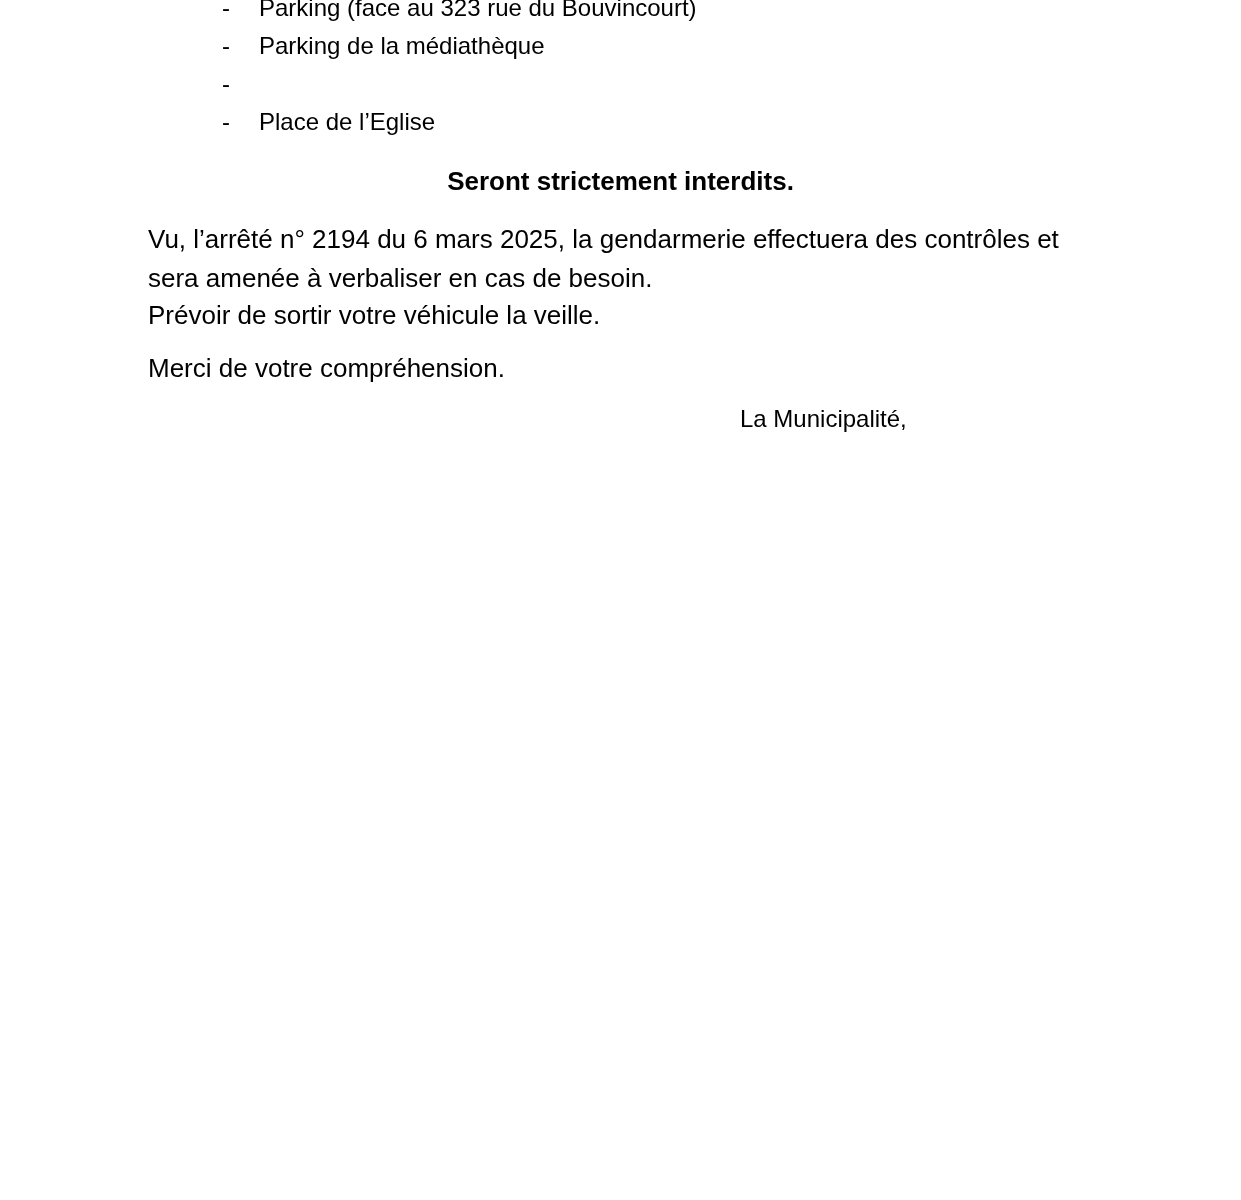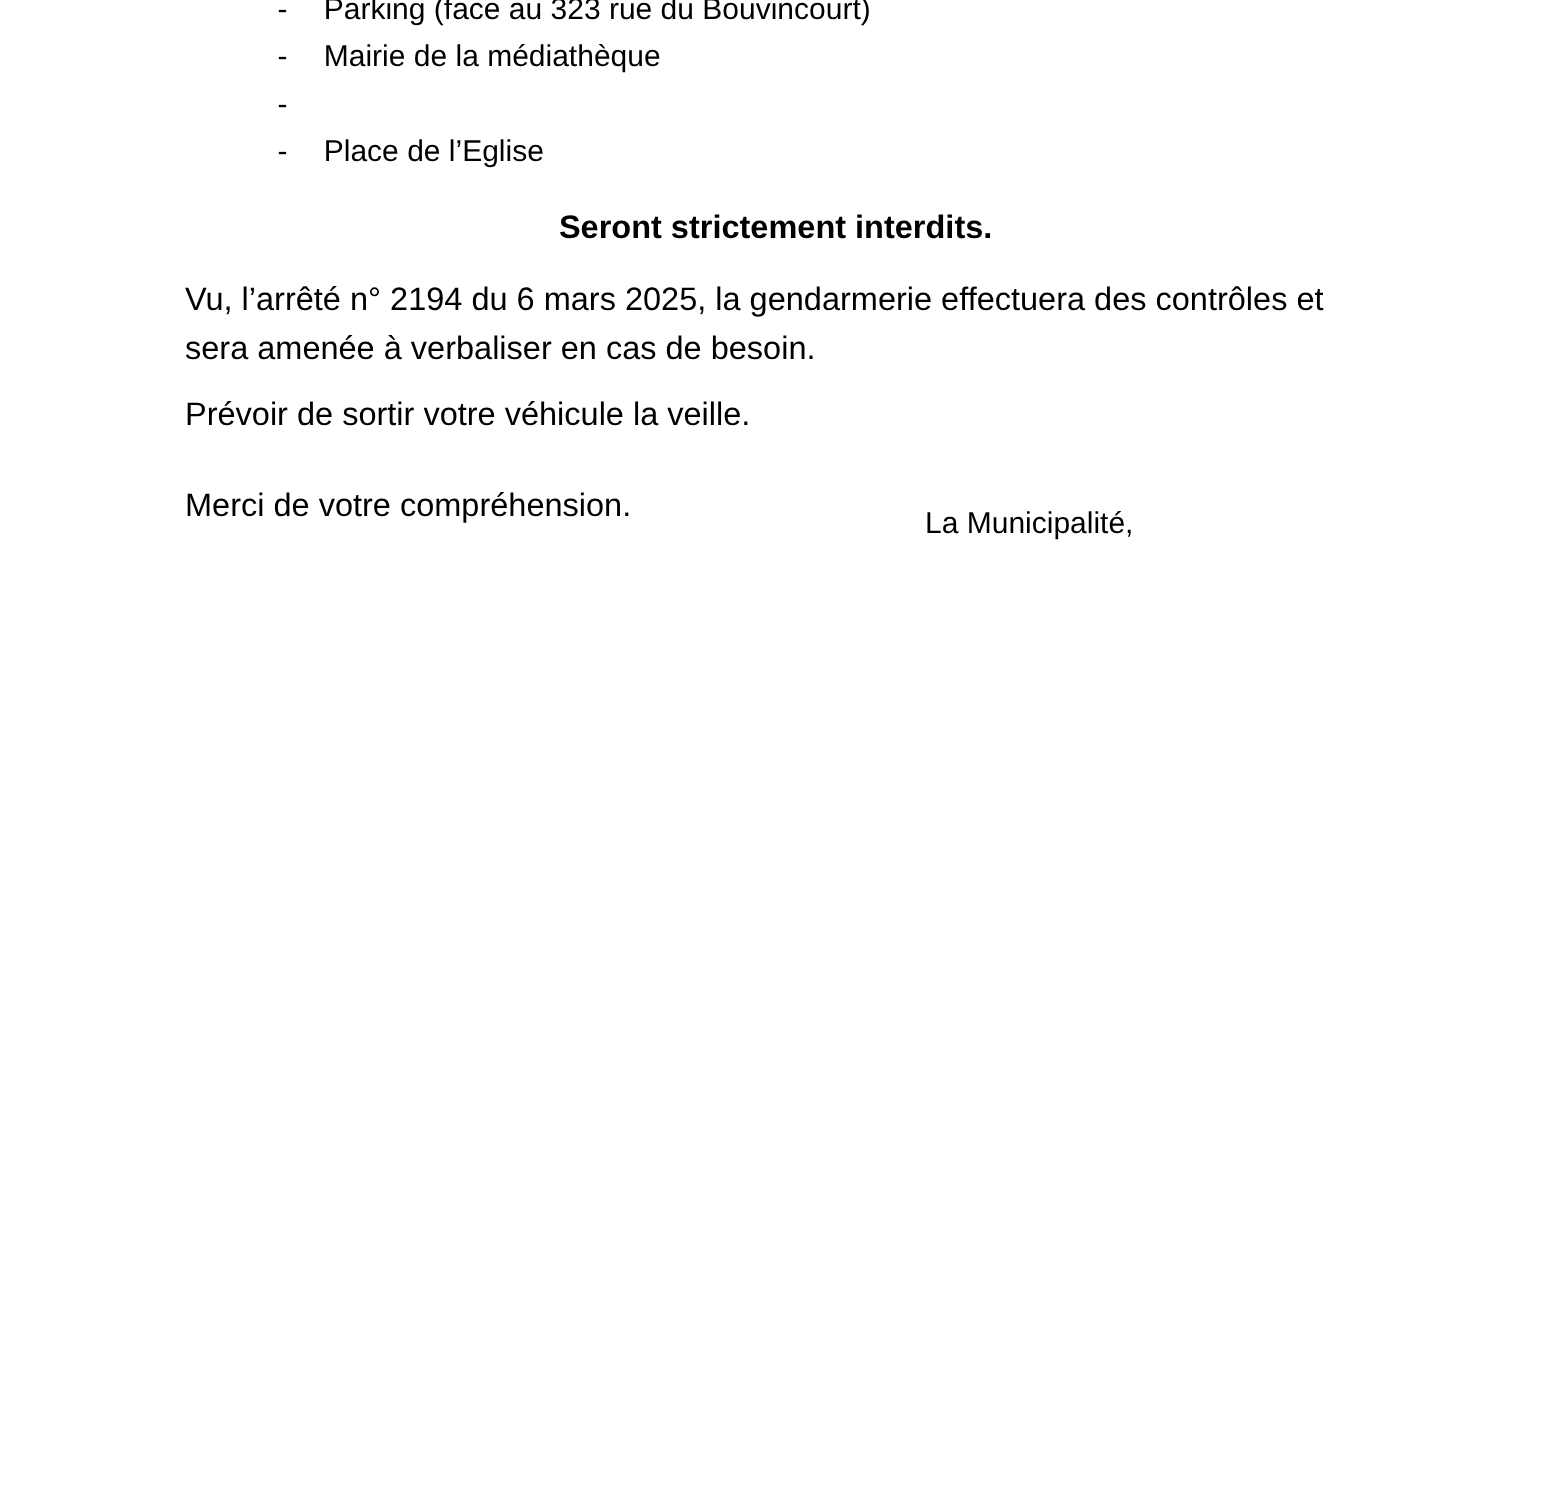--- a/index.html
+++ b/index.html
@@ -45,25 +45,25 @@
     position: absolute;
     left: 148px;
     font-size: 26px;
     line-height: 38.5px;
   }
   .doc-para-main {
     top: 220px;
     width: 935px;
   }
   .doc-para-prevoir {
-    top: 312px;
+    top: 296px;
     width: 935px;
   }
   .doc-para-merci {
-    top: 385px;
+    top: 349px;
     width: 935px;
   }
   .doc-signature {
     position: absolute;
     left: 740px;
     top: 400px;
     font-size: 24px;
     line-height: 38px;
     white-space: nowrap;
   }
@@ -73,21 +73,21 @@
 
 <div class="page">
 
   <div class="doc-list">
     <div class="doc-list-item">
       <span class="doc-list-marker">-</span>
       <span>Parking (face au 323 rue du Bouvincourt)</span>
     </div>
     <div class="doc-list-item">
       <span class="doc-list-marker">-</span>
-      <span>Mairie de la médiathèque</span>
+      <span>Parking de la médiathèque</span>
     </div>
     <div class="doc-list-item">
       <span class="doc-list-marker">-</span>
     </div>
     <div class="doc-list-item">
       <span class="doc-list-marker">-</span>
       <span>Place de l’Eglise</span>
     </div>
   </div>
 

